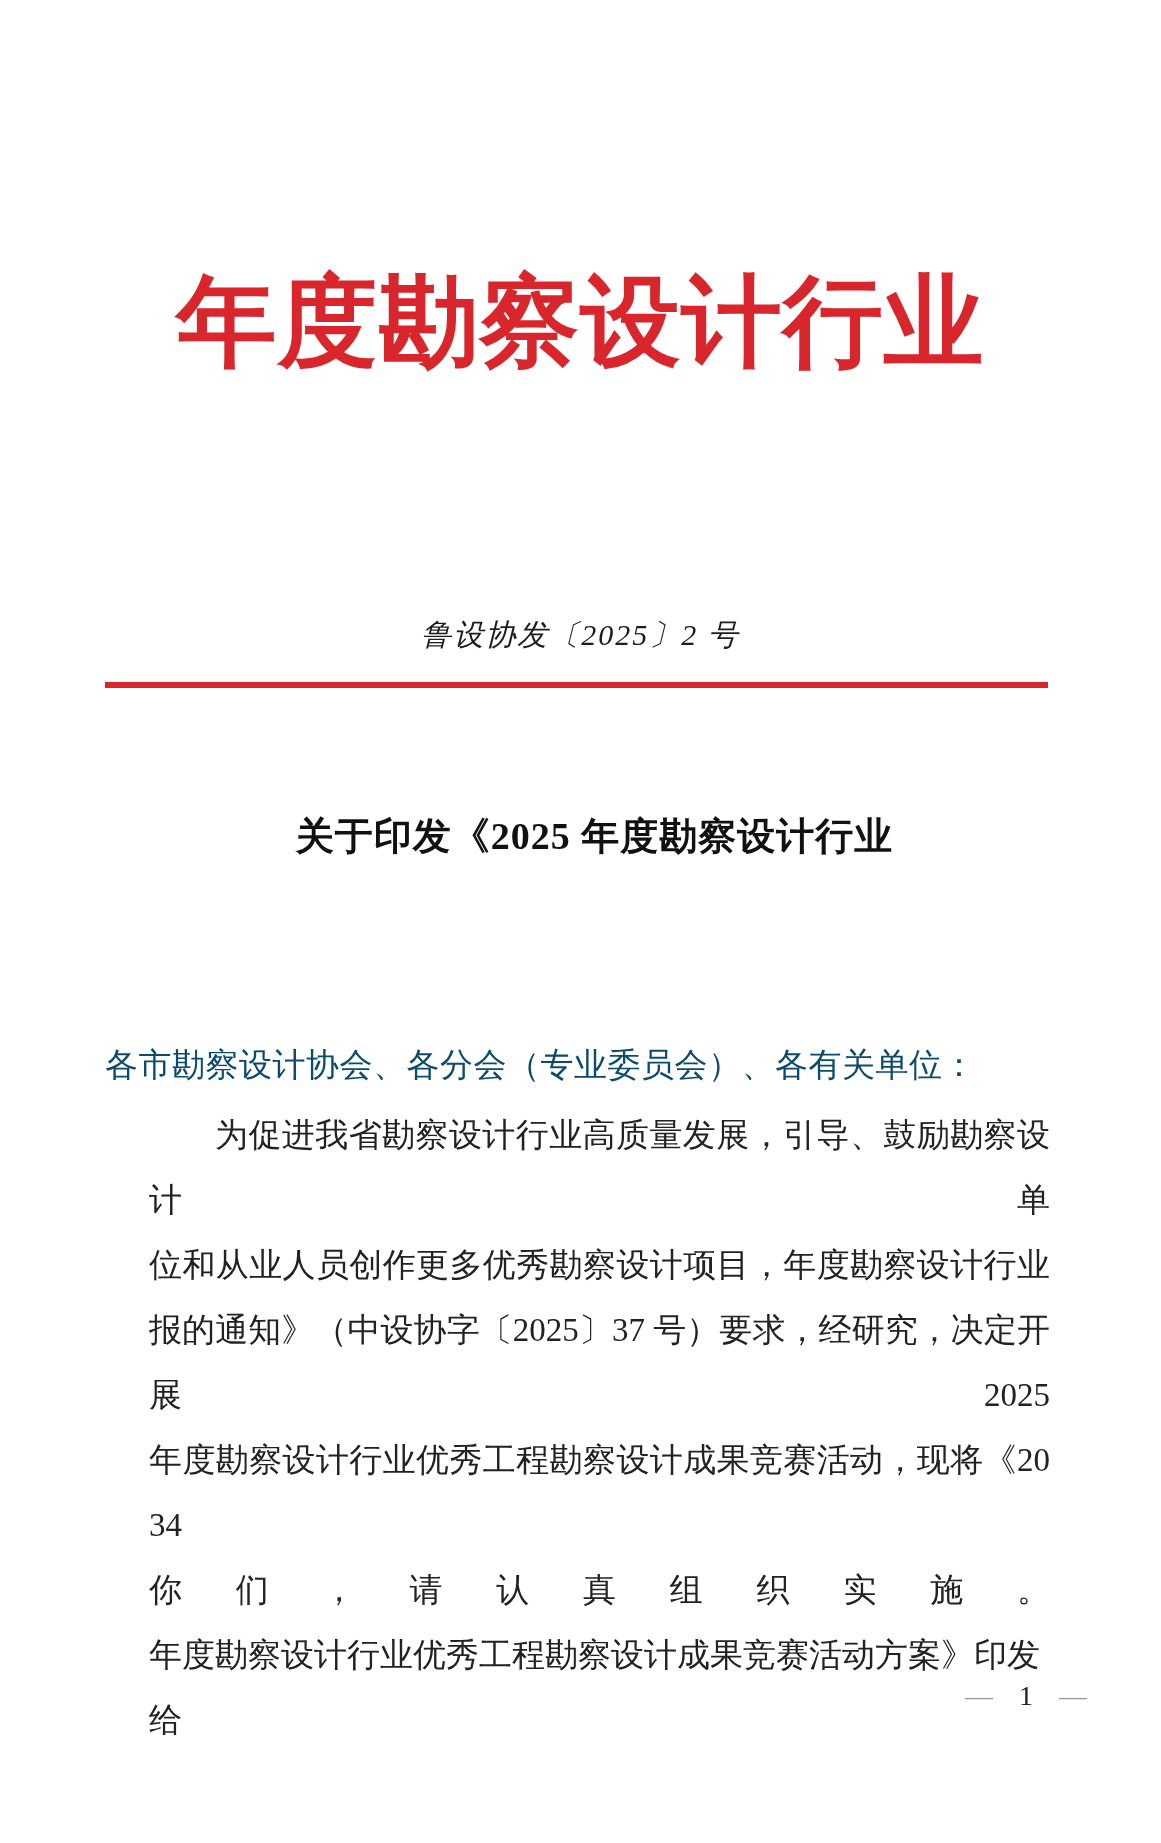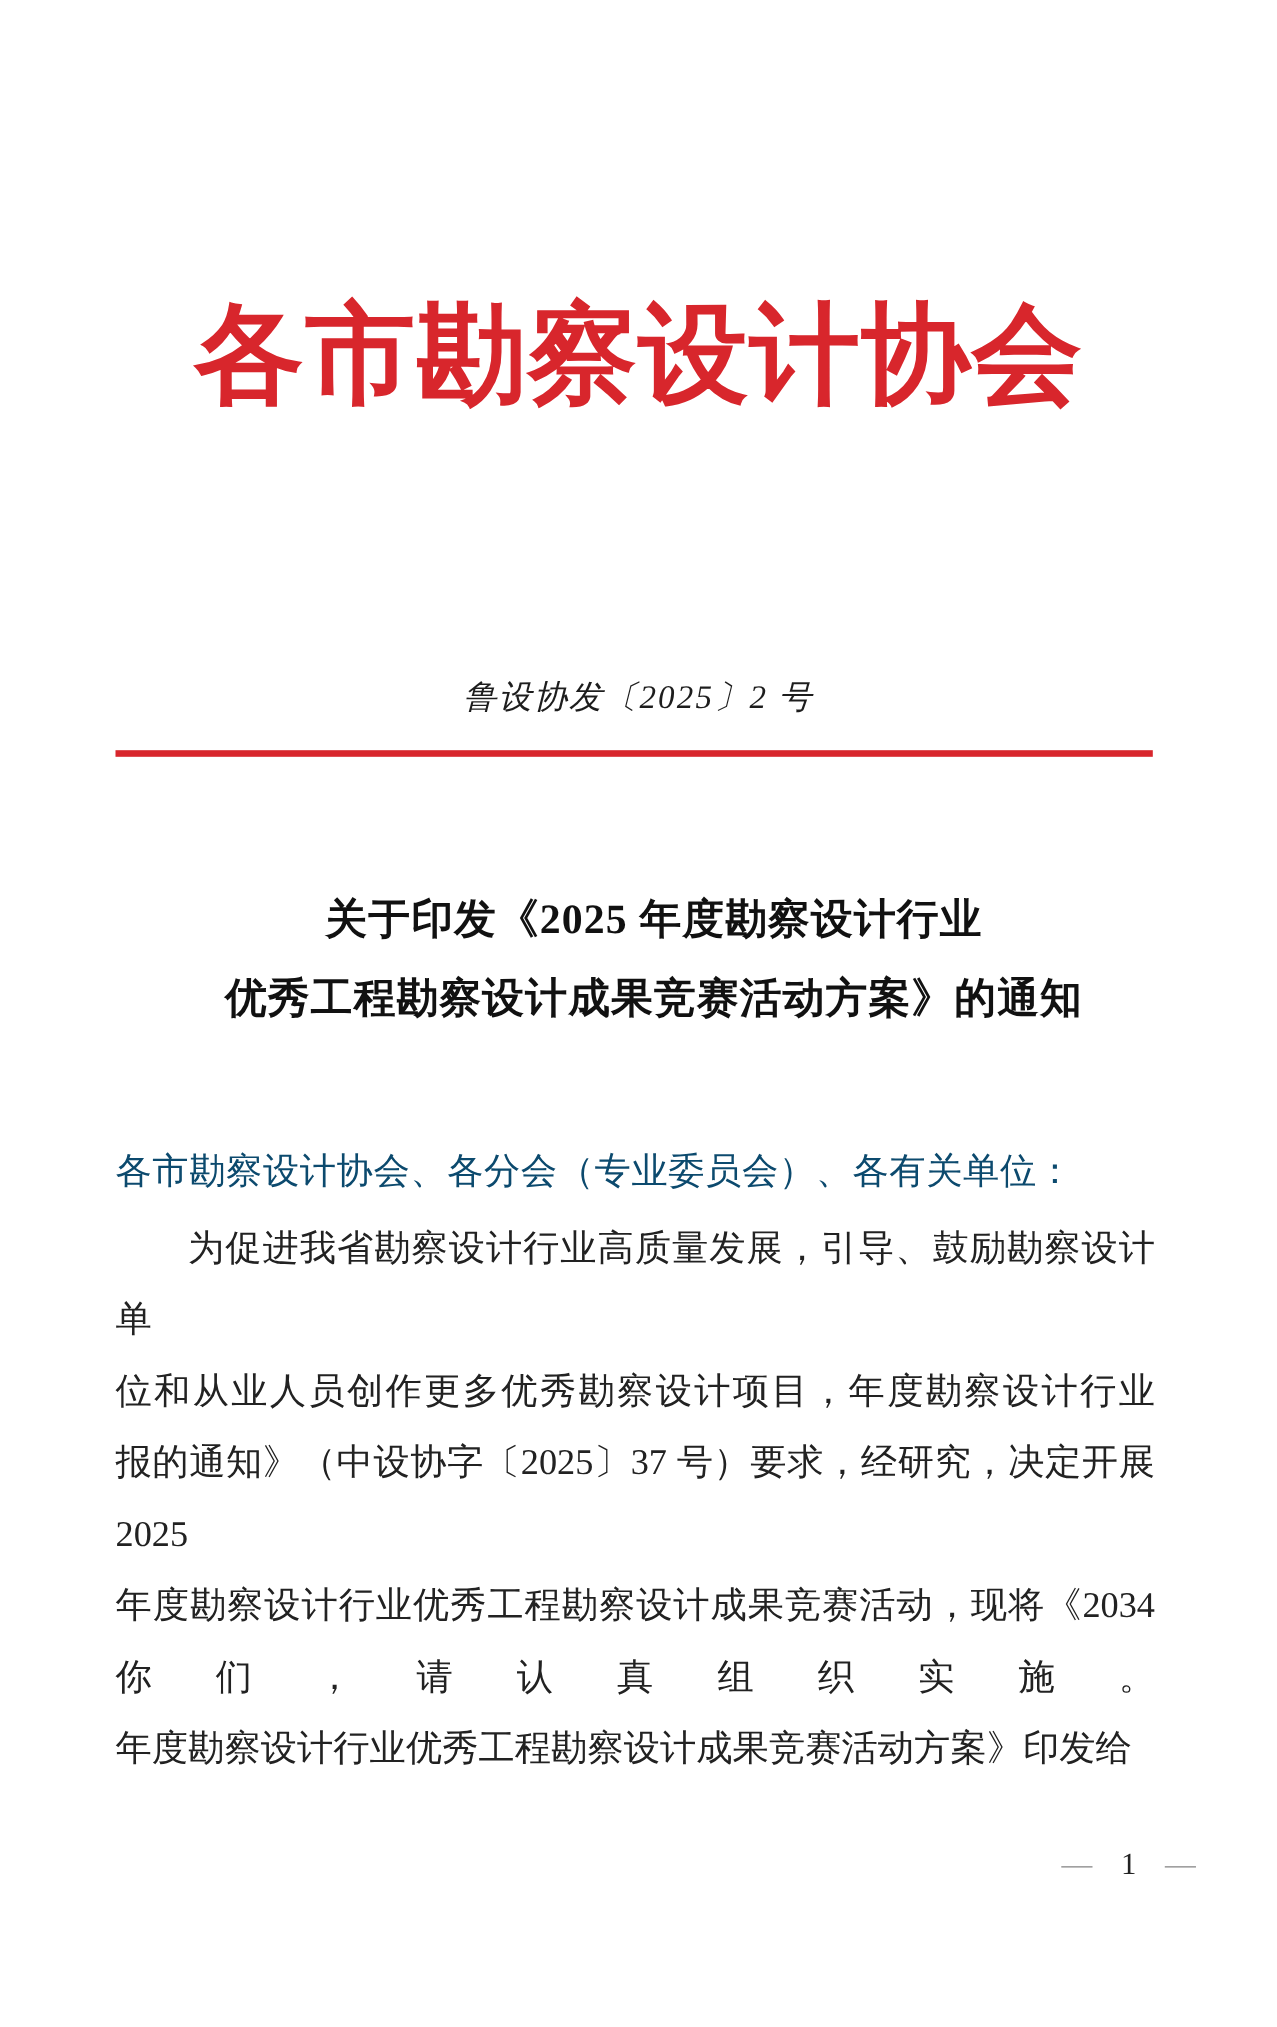--- a/index.html
+++ b/index.html
@@ -83,20 +83,21 @@
     left: 105px;
     width: 945px;
     font-size: 33px;
     line-height: 65px;
     color: #222222;
   }
   .body-paragraph .body-line {
     text-align: justify;
     text-align-last: justify;
     word-break: break-all;
+    margin-left: 44px;
   }
   .body-paragraph .body-line:first-child { text-indent: 66px; }
   .body-paragraph .body-line:last-child {
     text-align: left;
     text-align-last: left;
   }
   .page-footer {
     position: absolute;
     top: 1676px;
     right: 74px;
@@ -107,29 +108,28 @@
     line-height: 40px;
   }
   .page-footer .dash { color: var(--footer-dash-grey); }
   .page-footer .num  { color: #222222; }
 </style>
 </head>
 <body>
 
 <div class="page">
 
-  <div class="org-title">各市勘察设计协会</div>
+  <div class="org-title">年度勘察设计行业</div>
 
   <div class="doc-number">鲁设协发〔2025〕2 号</div>
 
   <div class="red-rule"></div>
 
   <div class="notice-title">
     <div>关于印发《2025 年度勘察设计行业</div>
-    <div>优秀工程勘察设计成果竞赛活动方案》的通知</div>
   </div>
 
   <div class="salutation">各市勘察设计协会、各分会（专业委员会）、各有关单位：</div>
 
   <div class="body-paragraph">
       <div class="body-line">为促进我省勘察设计行业高质量发展，引导、鼓励勘察设计单</div>
       <div class="body-line">位和从业人员创作更多优秀勘察设计项目，年度勘察设计行业</div>
       <div class="body-line">报的通知》（中设协字〔2025〕37 号）要求，经研究，决定开展 2025</div>
       <div class="body-line">年度勘察设计行业优秀工程勘察设计成果竞赛活动，现将《2034</div>
       <div class="body-line">你们，请认真组织实施。</div>

